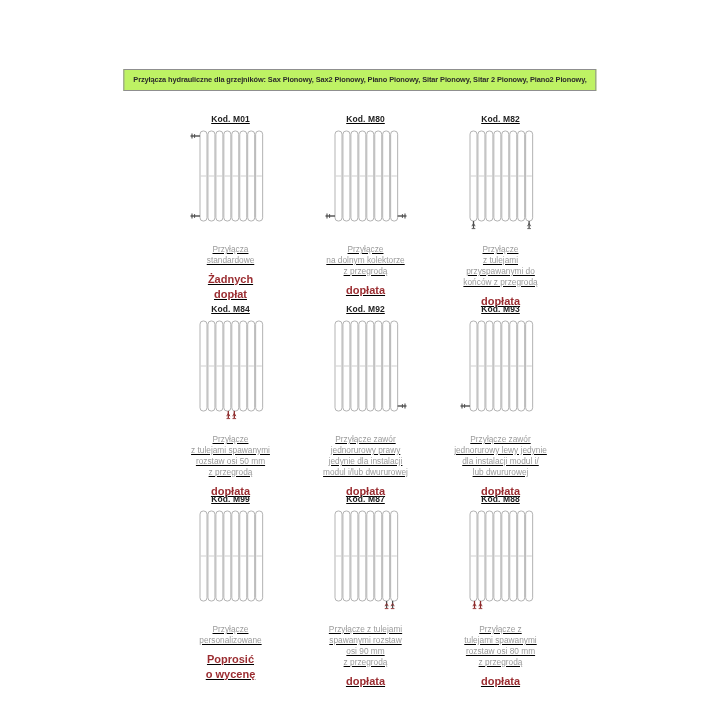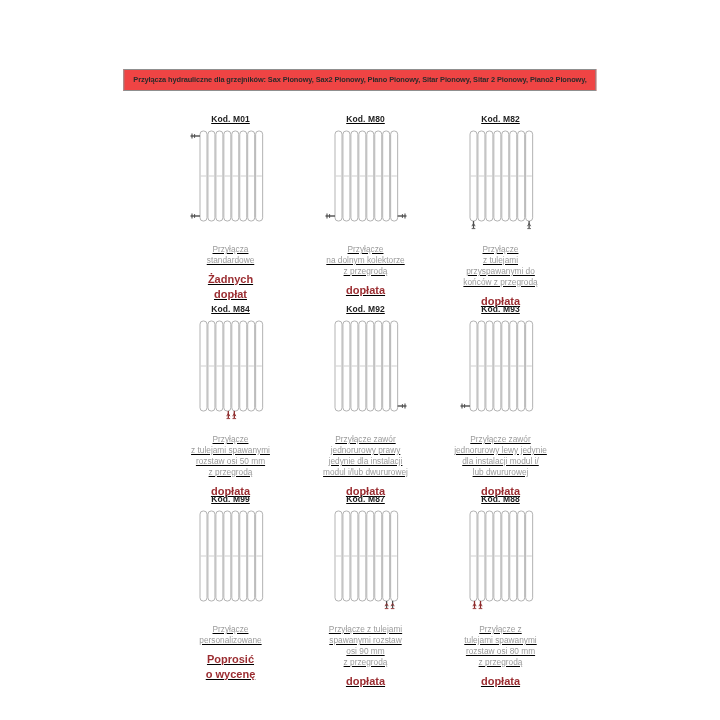--- a/index.html
+++ b/index.html
@@ -10,21 +10,21 @@
     position: relative;
     overflow: hidden;
   }
   .header-box {
     position: absolute;
     top: 69px; left: 50%;
     transform: translateX(-50%);
     border: 1px solid var(--header-border, #8f8f8f);
     padding: 4px 9px 5px 9px;
     text-align: center;
-    background: #ef4444;
+    background: #bef264;
   }
   .header-line {
     font-size: 7.4px;
     font-weight: bold;
     color: #2b2b2b;
     line-height: 1.5;
     letter-spacing: -0.1px;
     white-space: nowrap;
   }
   .grid {

